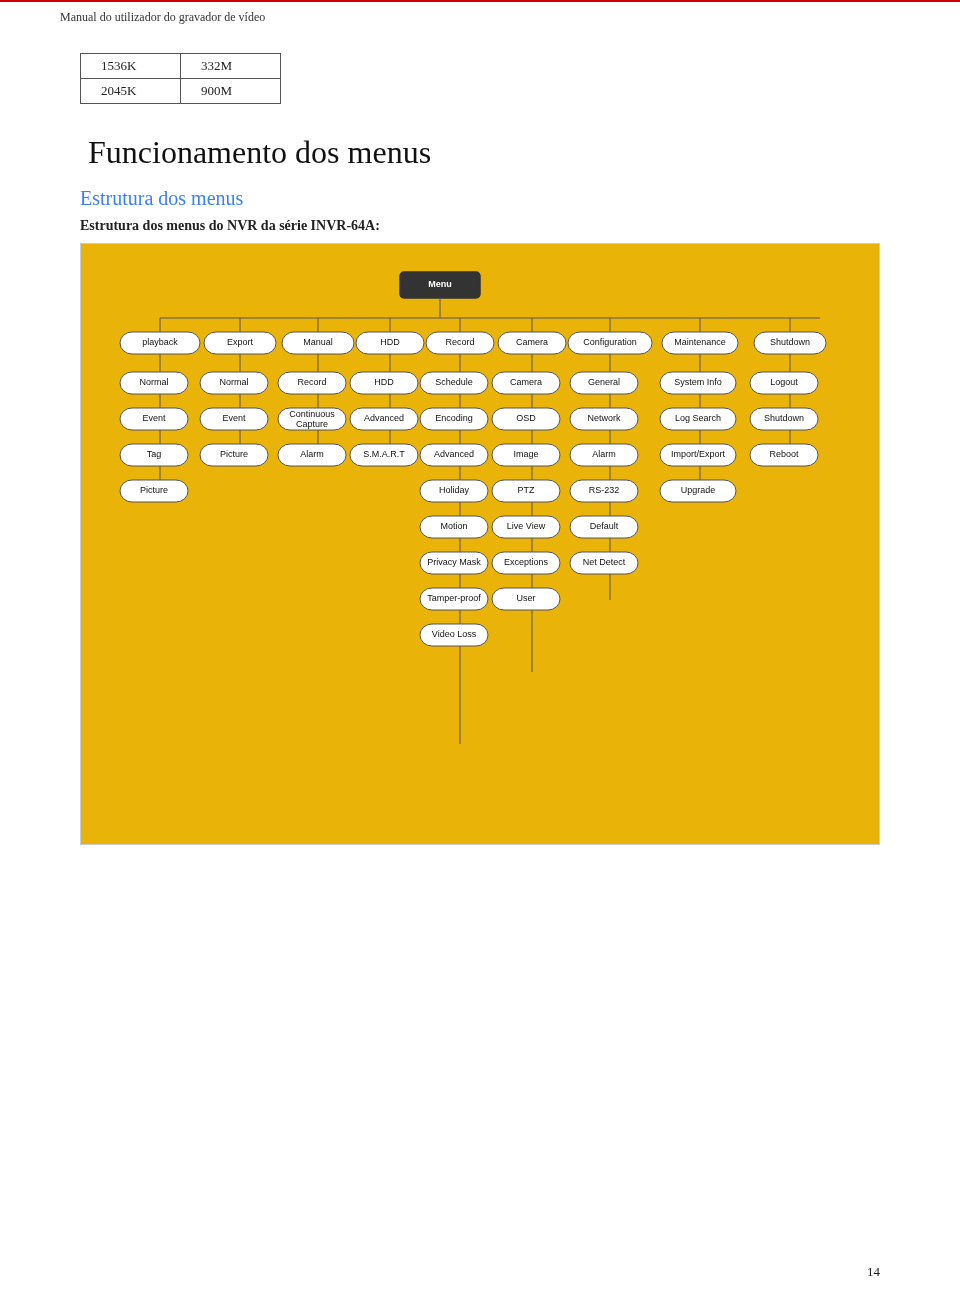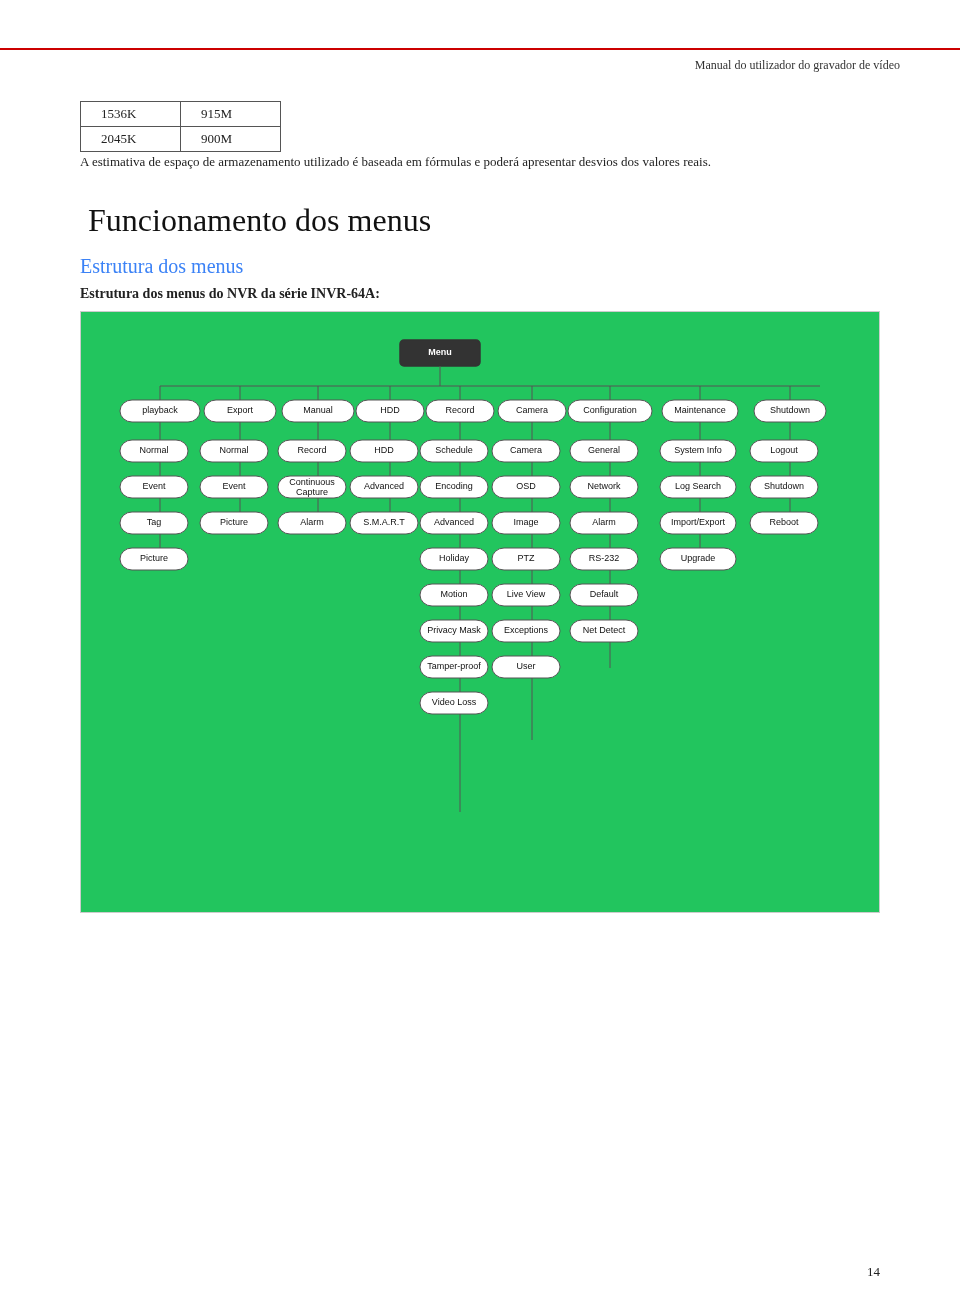--- a/index.html
+++ b/index.html
@@ -7,30 +7,29 @@
       background: #fff;
       font-family: 'Times New Roman', serif;
       color: #222;
       width: 960px;
       min-height: 1295px;
       position: relative;
     }
     .page-header {
       border-top: 2px solid #c00;
       padding: 8px 60px;
-      text-align: right;
       font-size: 12px;
       color: #333;
-      margin-top: 48px;
     }
     .page-content {
       padding: 20px 80px 60px 80px;
     }
     .storage-table {
       border-collapse: collapse;
+      margin-bottom: 18px;
     }
     .storage-table td {
       border: 1px solid #555;
       padding: 4px 20px;
       font-size: 13px;
       min-width: 100px;
     }
     .note-text {
       font-size: 13px;
       margin-bottom: 6px;
@@ -52,21 +51,21 @@
       color: #3b82f6;
     }
     .section-subtitle {
       font-size: 14px;
       margin-bottom: 9px;
       font-weight: bold;
     }
     .menu-diagram {
       border: 1px solid #ccc;
       padding: 20px 10px;
-      background: #22c55e;
+      background: #eab308;
       position: relative;
       width: 100%;
       overflow: visible;
     }
 
     
     .diagram-svg {
       display: block;
       margin: 0 auto;
     }
@@ -84,30 +83,29 @@
 <div class="page-header">
   <span>Manual do utilizador do gravador de vídeo</span>
 </div>
 
 <div class="page-content">
 
   <table class="storage-table">
     <tbody>
       <tr>
         <td>1536K</td>
-        <td>915M</td>
+        <td>332M</td>
       </tr>
       <tr>
         <td>2045K</td>
         <td>900M</td>
       </tr>
     </tbody>
   </table>
 
-  <p class="note-text">A estimativa de espaço de armazenamento utilizado é baseada em fórmulas e poderá apresentar desvios dos valores reais.</p>
 
   <h1 class="section-title-large">Funcionamento dos menus</h1>
 
   <h2 class="section-title-medium">Estrutura dos menus</h2>
 
   <p class="section-subtitle">Estrutura dos menus do NVR da série INVR-64A:</p>
 
   <div class="menu-diagram">
     <svg class="diagram-svg" width="760" height="560" viewBox="0 0 760 560">
       <defs>

